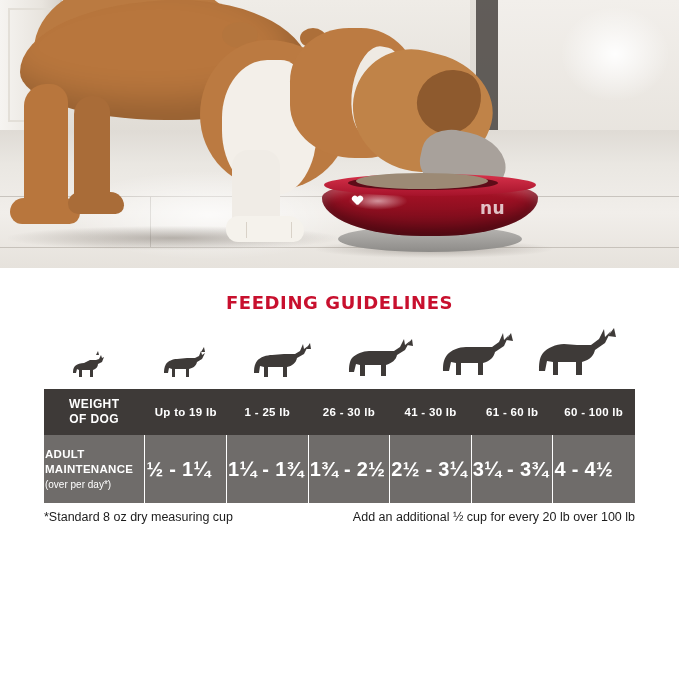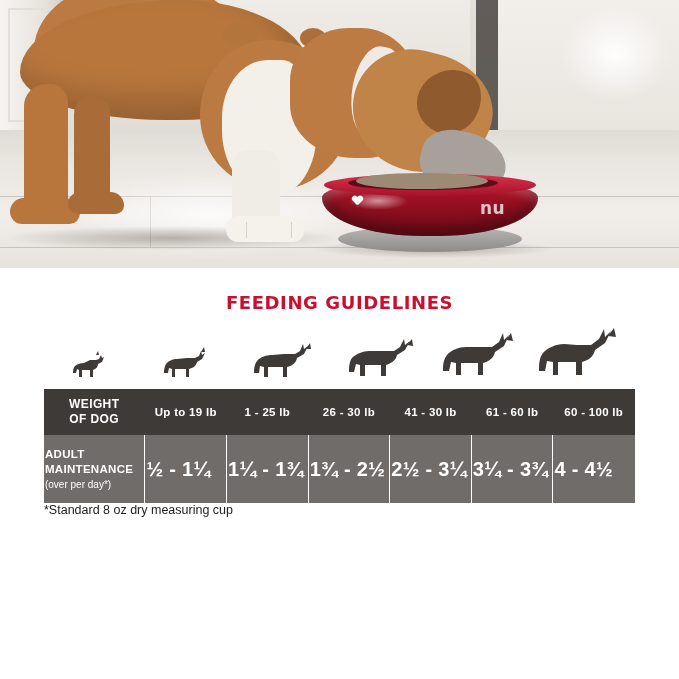--- a/index.html
+++ b/index.html
@@ -428,21 +428,21 @@
   }
   .table .body-row td.dat-cell {
     font-size: 20px;
     font-weight: bold;
     letter-spacing: .3px;
   }
 
   
   .footnotes {
     width: 591px;
-    margin: 0 auto 0 auto;
+    margin: 7px auto 0 auto;
     display: flex;
     justify-content: space-between;
     align-items: center;
     color: #1c1c1c;
     font-size: 12.5px;
     gap: 24px;
   }
   .footnotes .right { text-align: right; }
 </style>
 </head>
@@ -593,15 +593,16 @@
         <td class="dat-cell">1¾ - 2½</td>
         <td class="dat-cell">2½ - 3¼</td>
         <td class="dat-cell">3¼ - 3¾</td>
         <td class="dat-cell">4 - 4½</td>
       </tr>
     </tbody>
   </table>
 
   <div class="footnotes">
     <div class="left">*Standard 8 oz dry measuring cup</div>
+    <div class="right">Add an additional ½ cup for every 20 lb over 100 lb</div>
   </div>
 
 </div>
 
 </body></html>

